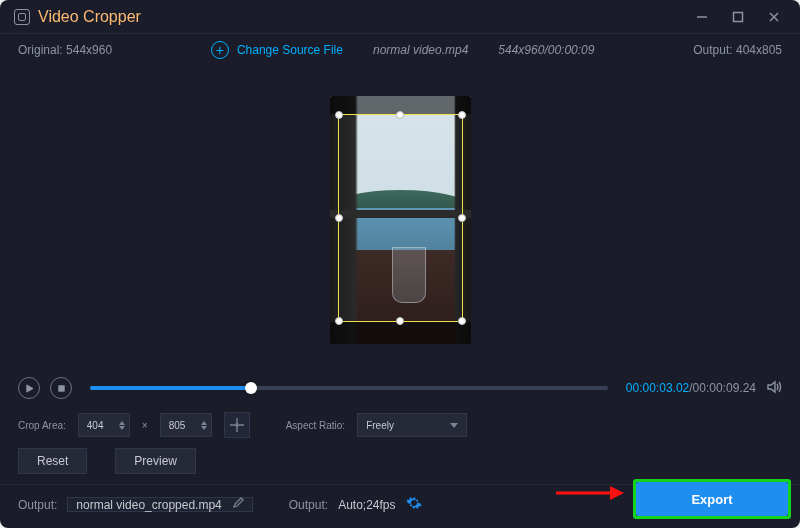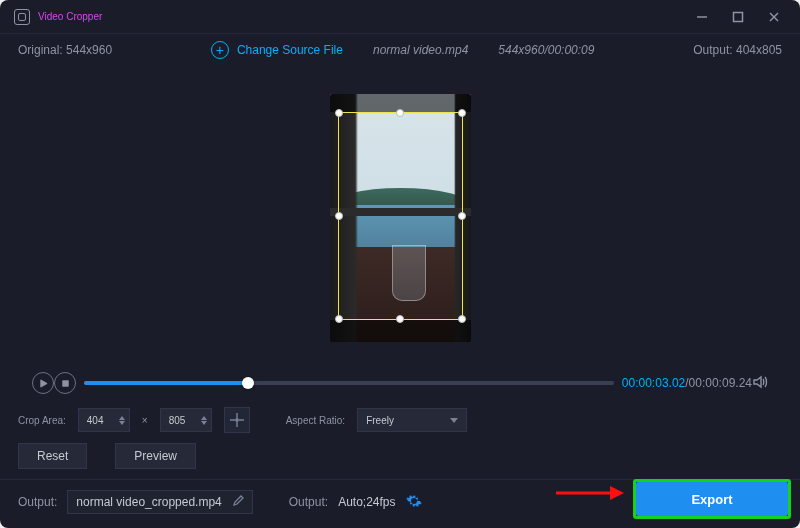--- a/index.html
+++ b/index.html
@@ -14,21 +14,21 @@
     position: relative;
   }
   
   .titlebar {
     height: 34px; display: flex; align-items: center;
     padding: 0 8px 0 14px;
     border-bottom: 1px solid #262a38;
   }
   .titlebar .app-logo { width: 16px; height: 16px; border: 1.5px solid #8e93a3; border-radius: 3px; position: relative; margin-right: 8px;}
   .titlebar .app-logo::after{content:"";position:absolute;inset:3px;border:1.5px solid #8e93a3;border-radius:2px;}
-  .titlebar .title { color: #d946ef; font-size: 10px; }
+  .titlebar .title { color: #fdba74; font-size: 16px; }
   .titlebar .spacer { flex: 1; }
   .winbtn { width: 36px; height: 34px; display: flex; align-items: center; justify-content: center; color: #8e93a3; }
   .winbtn svg { width: 12px; height: 12px; stroke: currentColor; fill: none; stroke-width: 1.5; }
   
   .infobar {
     height: 32px; display: flex; align-items: center;
     padding: 0 18px; gap: 12px;
     color: #8e93a3; font-size: 12px;
   }
   .infobar .left { }
@@ -53,21 +53,21 @@
   .pillarR{position:absolute;right:0;top:0;width:12%;height:100%;background:linear-gradient(270deg,#181818 0%,#262626 90%,rgba(0,0,0,0)100%);}
   .beam{position:absolute;left:0;right:0;top:46%;height:8px;background:#2b2b2b;}
   .dim-top{position:absolute;left:0;right:0;top:0;height:18px;background:rgba(0,0,0,.55);}
   .dim-bot{position:absolute;left:0;right:0;bottom:0;height:22px;background:rgba(0,0,0,.55);}
   .crop-rect{position:absolute;left:8px;right:8px;top:18px;bottom:22px;border:1px solid #f2e24a;}
   .handle{position:absolute;width:8px;height:8px;background:#fff;border-radius:50%;border:1px solid #bdbdbd;margin:-4px;}
   .h-tl{left:0;top:0;} .h-tm{left:50%;top:0;} .h-tr{left:100%;top:0;}
   .h-ml{left:0;top:50%;} .h-mr{left:100%;top:50%;}
   .h-bl{left:0;top:100%;} .h-bm{left:50%;top:100%;} .h-br{left:100%;top:100%;}
   
-  .playbar { height: 36px; display: flex; align-items: center; padding: 0 32px; }
+  .playbar { height: 36px; display: flex; align-items: center; padding: 0 18px; gap: 10px; }
   .circ-btn{width:22px;height:22px;border:1.5px solid #6a7184;border-radius:50%;display:flex;align-items:center;justify-content:center;color:#8e93a3;}
   .circ-btn svg{width:9px;height:9px;fill:currentColor;stroke:currentColor;}
   .seek { flex: 1; height: 4px; background:#3a4054; border-radius:2px; position:relative; margin:0 8px;}
   .seek .fill{position:absolute;left:0;top:0;bottom:0;width:31%;background:#1f8ef1;border-radius:2px;}
   .seek .knob{position:absolute;left:31%;top:50%;width:12px;height:12px;background:#fff;border-radius:50%;transform:translate(-50%,-50%);box-shadow:0 0 3px rgba(0,0,0,.4);}
   .time { font-size:12px; }
   .time .cur{color:#00b0ff;}
   .time .sep,.time .tot{color:#8e93a3;}
   .vol-icon{color:#8e93a3;}
   
@@ -81,21 +81,21 @@
   .center-btn{width:26px;height:26px;border:1px solid #30354a;display:flex;align-items:center;justify-content:center;color:#7b8196;background:#222636;}
   .center-btn svg{width:16px;height:16px;stroke:currentColor;fill:none;stroke-width:1.4;}
   .select{height:24px;min-width:110px;background:#262a38;border:1px solid #30354a;display:flex;align-items:center;justify-content:space-between;padding:0 8px;color:#c6c9d2;gap:12px;}
   .caret{width:0;height:0;border-left:4px solid transparent;border-right:4px solid transparent;border-top:5px solid #7b8196;}
   .btn-row{display:flex;gap:28px;padding:0 18px 10px 18px;}
   .btn-sec{height:26px;padding:0 18px;background:#262a38;border:1px solid #30354a;color:#c6c9d2;font-size:12px;display:flex;align-items:center;}
   
   .divider{height:1px;background:#262a38;margin:0;}
   .bottom{padding:10px 18px 14px 18px;display:flex;flex-direction:column;gap:10px;position:relative;}
   .out-row, .save-row{display:flex;align-items:center;gap:10px;font-size:12px;color:#8e93a3;}
-  .out-box{height:24px;background:#1f2330;border:1px solid #30354a;display:flex;align-items:center;padding:0 8px;color:#c6c9d2;min-width:150px;justify-content:space-between;gap:10px;}
+  .out-box{height:15px;background:#1f2330;border:1px solid #30354a;display:flex;align-items:center;padding:0 8px;color:#c6c9d2;min-width:150px;justify-content:space-between;gap:10px;}
   .pen{color:#7b8196;}
   .gear{color:#1f8ef1;}
   .save-box{height:24px;background:#1f2330;border:1px solid #30354a;display:flex;align-items:center;padding:0 8px;color:#c6c9d2;min-width:280px;justify-content:space-between;gap:10px;}
   .folder-btn{width:26px;height:24px;border:1px solid #30354a;background:#1f2330;display:flex;align-items:center;justify-content:center;color:#8e93a3;}
   .export-area{position:absolute;right:12px;bottom:12px;font-weight:bold;}
   .export-btn{width:152px;height:34px;background:#1f8ef1;color:#fff;font-size:13px;display:flex;align-items:center;justify-content:center;border-radius:2px;}
   .export-hl{position:absolute;right:9px;bottom:9px;width:158px;height:40px;border:3px solid #13d41a;border-radius:3px;pointer-events:none;}
   .arrow-annot{position:absolute;right:176px;bottom:22px;pointer-events:none;}
   .arrow-annot svg{width:70px;height:20px;}
 </style>

